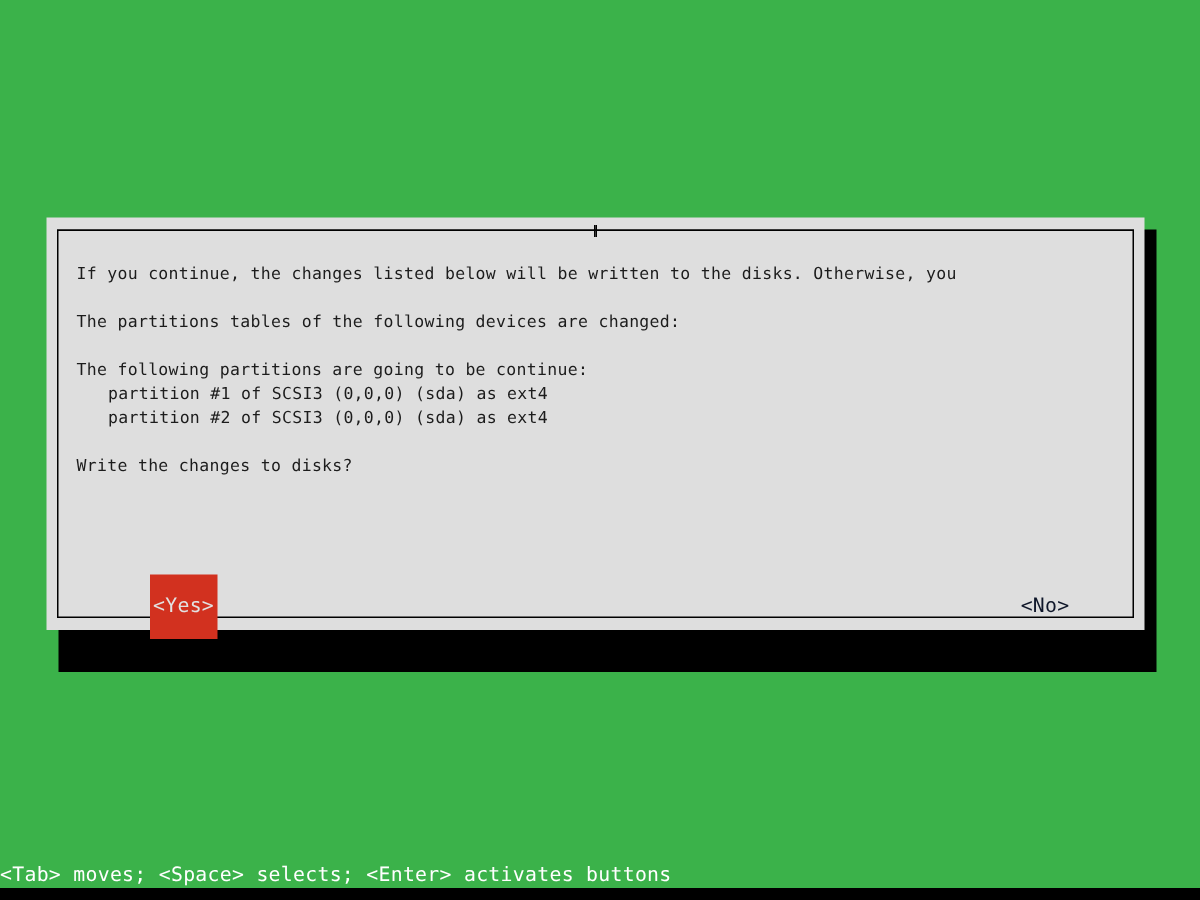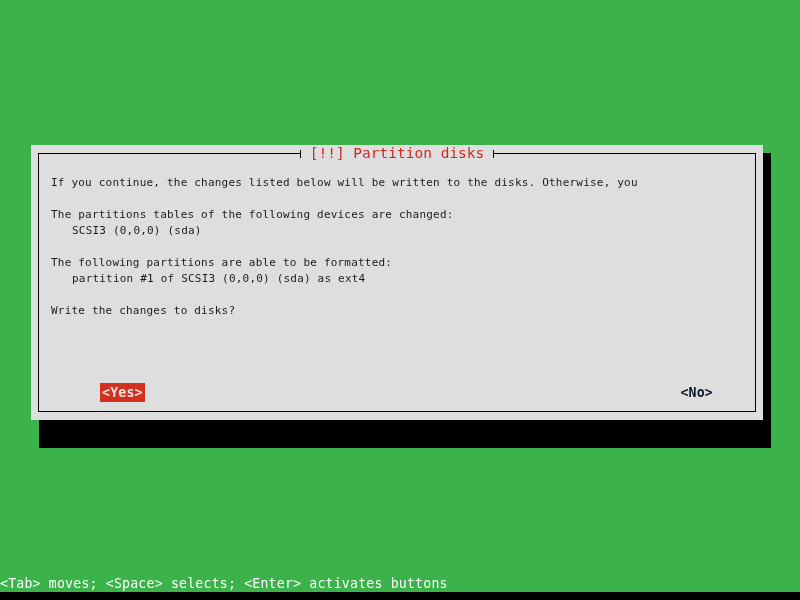--- a/index.html
+++ b/index.html
@@ -139,23 +139,22 @@
     left: 20px;
     right: 16px;
     top: 238px;
     height: 19px;
   }
   .btn {
     position: absolute;
     font-size: 13.2px;
     line-height: 19px;
     white-space: pre;
-    padding: 0 2px;
+    padding: 12px 2px;
     letter-spacing: 0.2px;
-    font-weight: bold;
   }
   .btn-yes {
     left: 49px;
     background: #d2311f;
     color: #e2e2e2;
   }
   .btn-no {
     right: 32px;
     background: transparent;
     color: #0f172a;
@@ -192,32 +191,31 @@
   <div class="dialog-shadow"></div>
 
   <div class="dialog">
 
     <div class="dialog-inner"></div>
 
     <div class="title-bar-line"></div>
 
     <div class="title-row">
       <div class="title-rule left"></div>
-      <div class="title-text">[!!] Partition disks</div>
       <div class="title-rule right"></div>
     </div>
 
     <div class="body">
         <div class="line">If you continue, the changes listed below will be written to the disks. Otherwise, you</div>
         <div class="line blank"></div>
         <div class="line">The partitions tables of the following devices are changed:</div>
-        <div class="line indent">SCSI3 (0,0,0) (sda)</div>
         <div class="line blank"></div>
-        <div class="line">The following partitions are able to be formatted:</div>
+        <div class="line">The following partitions are going to be continue:</div>
         <div class="line indent">partition #1 of SCSI3 (0,0,0) (sda) as ext4</div>
+        <div class="line indent">partition #2 of SCSI3 (0,0,0) (sda) as ext4</div>
         <div class="line blank"></div>
         <div class="line">Write the changes to disks?</div>
       </div>
 
     <div class="buttons">
       <div class="btn btn-yes">&lt;Yes&gt;</div>
       <div class="btn btn-no">&lt;No&gt;</div>
     </div>
 
   </div>

